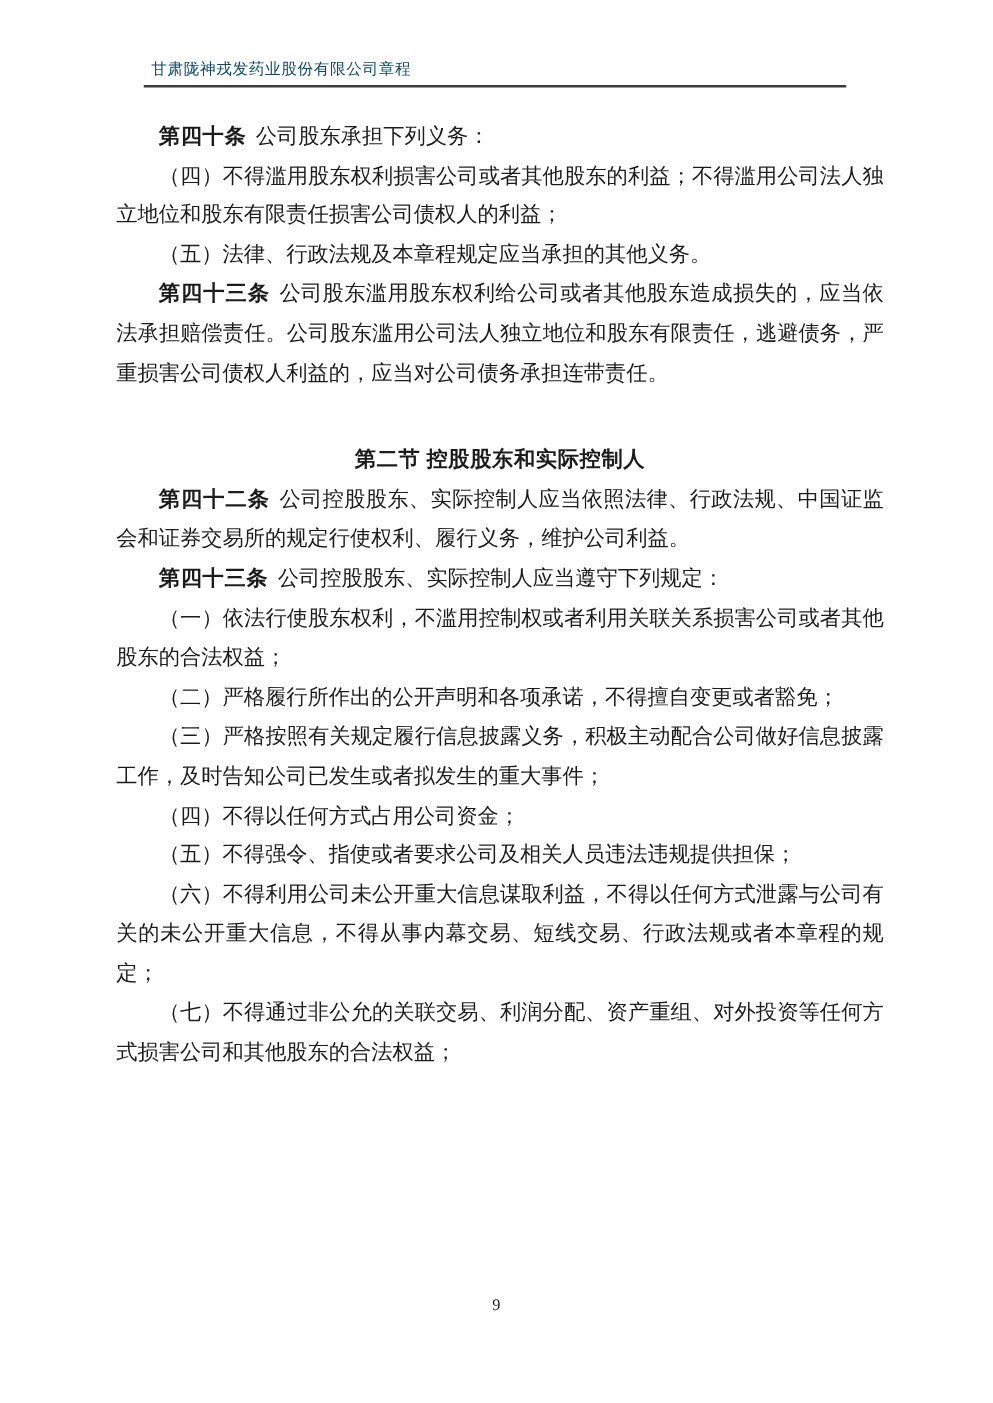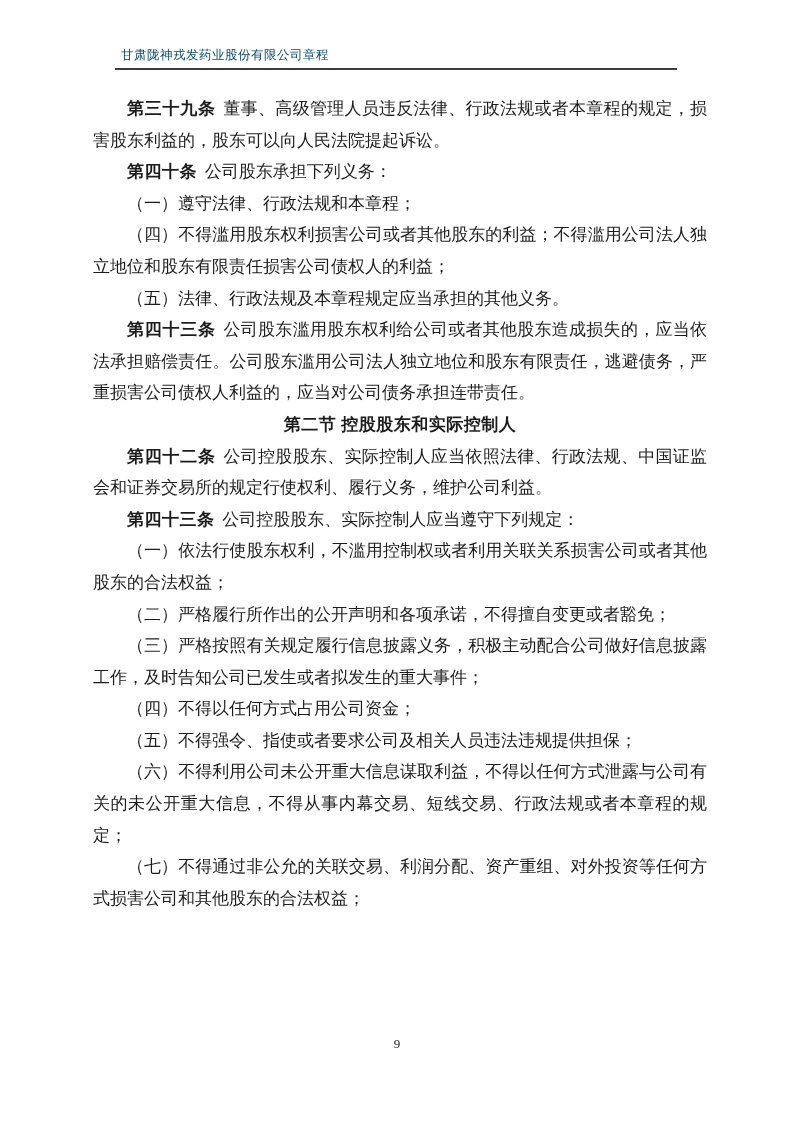--- a/index.html
+++ b/index.html
@@ -41,44 +41,43 @@
   .para .lead {
     font-family: "Liberation Sans", "DejaVu Sans", sans-serif;
     font-weight: bold;
     margin-right: 0.45em;
     letter-spacing: 0.5px;
   }
   .para.section {
     text-indent: 0;
     text-align: center;
     font-weight: bold;
-    font-family: Liberation Sans, sans-serif;
+    font-family: Liberation Serif, serif;
     letter-spacing: 0.5px;
+    margin-top: 38px;
   }
   .page-footer {
     position: absolute;
     left: 0;
     top: 1036px;
     width: 794px;
     text-align: center;
     font-size: 13px;
     color: #1c1c1c;
   }
 </style>
 </head>
 <body>
 
 <div class="page-header">
   <span>甘肃陇神戎发药业股份有限公司章程</span>
 </div>
 
 <div class="doc-main" id="doc-main">
-    <div class="para article"><span class="lead">第三十九条</span><span>董事、高级管理人员违反法律、行政法规或者本章程的规定，损害股东利益的，股东可以向人民法院提起诉讼。</span></div>
     <div class="para article"><span class="lead">第四十条</span><span>公司股东承担下列义务：</span></div>
-    <div class="para item">（一）遵守法律、行政法规和本章程；</div>
     <div class="para item">（四）不得滥用股东权利损害公司或者其他股东的利益；不得滥用公司法人独立地位和股东有限责任损害公司债权人的利益；</div>
     <div class="para item">（五）法律、行政法规及本章程规定应当承担的其他义务。</div>
     <div class="para article"><span class="lead">第四十三条</span><span>公司股东滥用股东权利给公司或者其他股东造成损失的，应当依法承担赔偿责任。公司股东滥用公司法人独立地位和股东有限责任，逃避债务，严重损害公司债权人利益的，应当对公司债务承担连带责任。</span></div>
     <div class="para section">第二节 控股股东和实际控制人</div>
     <div class="para article"><span class="lead">第四十二条</span><span>公司控股股东、实际控制人应当依照法律、行政法规、中国证监会和证券交易所的规定行使权利、履行义务，维护公司利益。</span></div>
     <div class="para article"><span class="lead">第四十三条</span><span>公司控股股东、实际控制人应当遵守下列规定：</span></div>
     <div class="para item">（一）依法行使股东权利，不滥用控制权或者利用关联关系损害公司或者其他股东的合法权益；</div>
     <div class="para item">（二）严格履行所作出的公开声明和各项承诺，不得擅自变更或者豁免；</div>
     <div class="para item">（三）严格按照有关规定履行信息披露义务，积极主动配合公司做好信息披露工作，及时告知公司已发生或者拟发生的重大事件；</div>
     <div class="para item">（四）不得以任何方式占用公司资金；</div>

